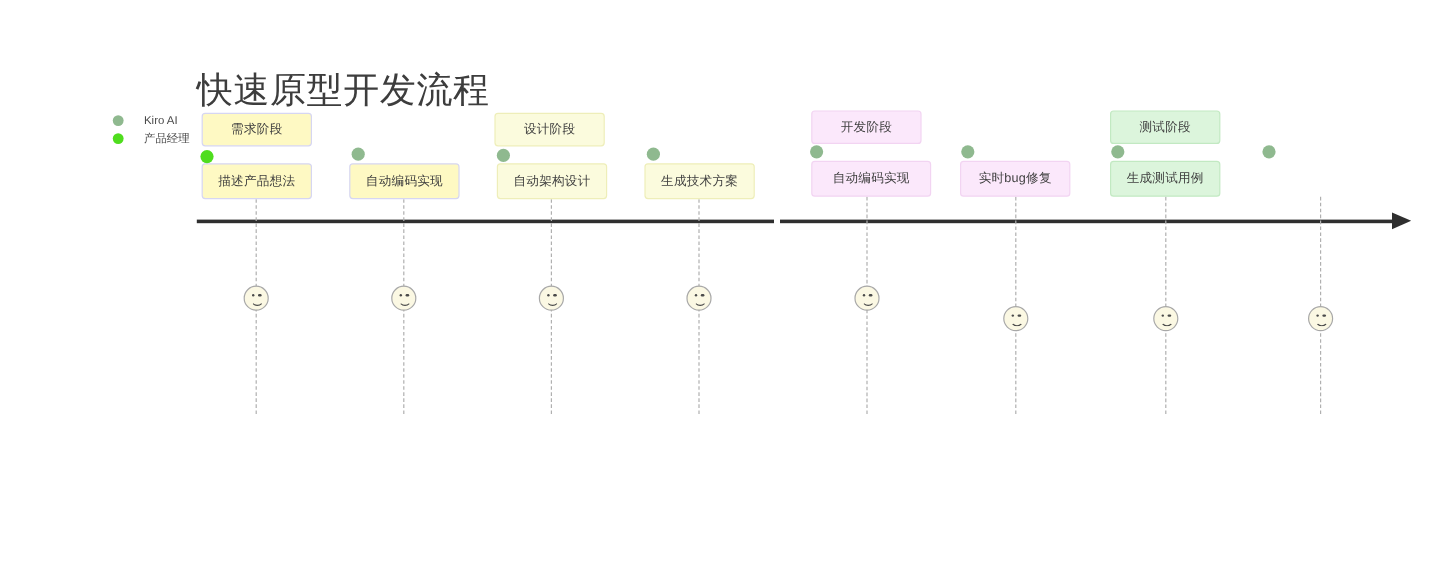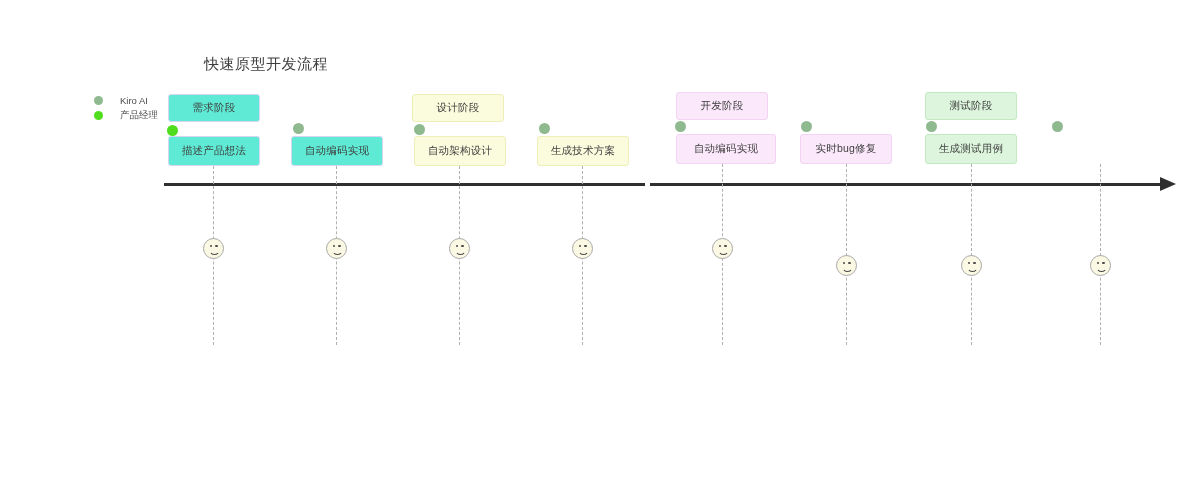--- a/index.html
+++ b/index.html
@@ -17,25 +17,24 @@
     height: 478px;
     background: #ffffff;
     overflow: hidden;
   }
 
   
   #chart-title {
     position: absolute;
     left: 164px;
     top: 55px;
-    font-size: 15px;
+    font-size: 30px;
     color: #3d3d3d;
     letter-spacing: 0.5px;
     white-space: nowrap;
-    margin-left: 40px;
   }
 
   
   #legend {
     position: absolute;
     left: 94px;
     top: 94px;
   }
   .legend-row {
     display: flex;
@@ -94,21 +93,21 @@
     justify-content: center;
     font-size: 10.5px;
     color: #3f3f3f;
     white-space: nowrap;
     letter-spacing: 0.2px;
   }
   .phase-box { height: 28px; }
   .task-box  { height: 30px; }
 
   
-  .c-lav  { background: #5eead4; border-color: #d6d6f2; }
+  .c-lav  { background: #fef9c3; border-color: #d6d6f2; }
   .c-yel  { background: #fbfbdd; border-color: #eeeeb9; }
   .c-pnk  { background: #fbe8fb; border-color: #f2d4f2; }
   .c-grn  { background: #dcf5dc; border-color: #c2e9c2; }
 
   
   .role-dot {
     position: absolute;
     width: 11px;
     height: 11px;
     border-radius: 50%;

